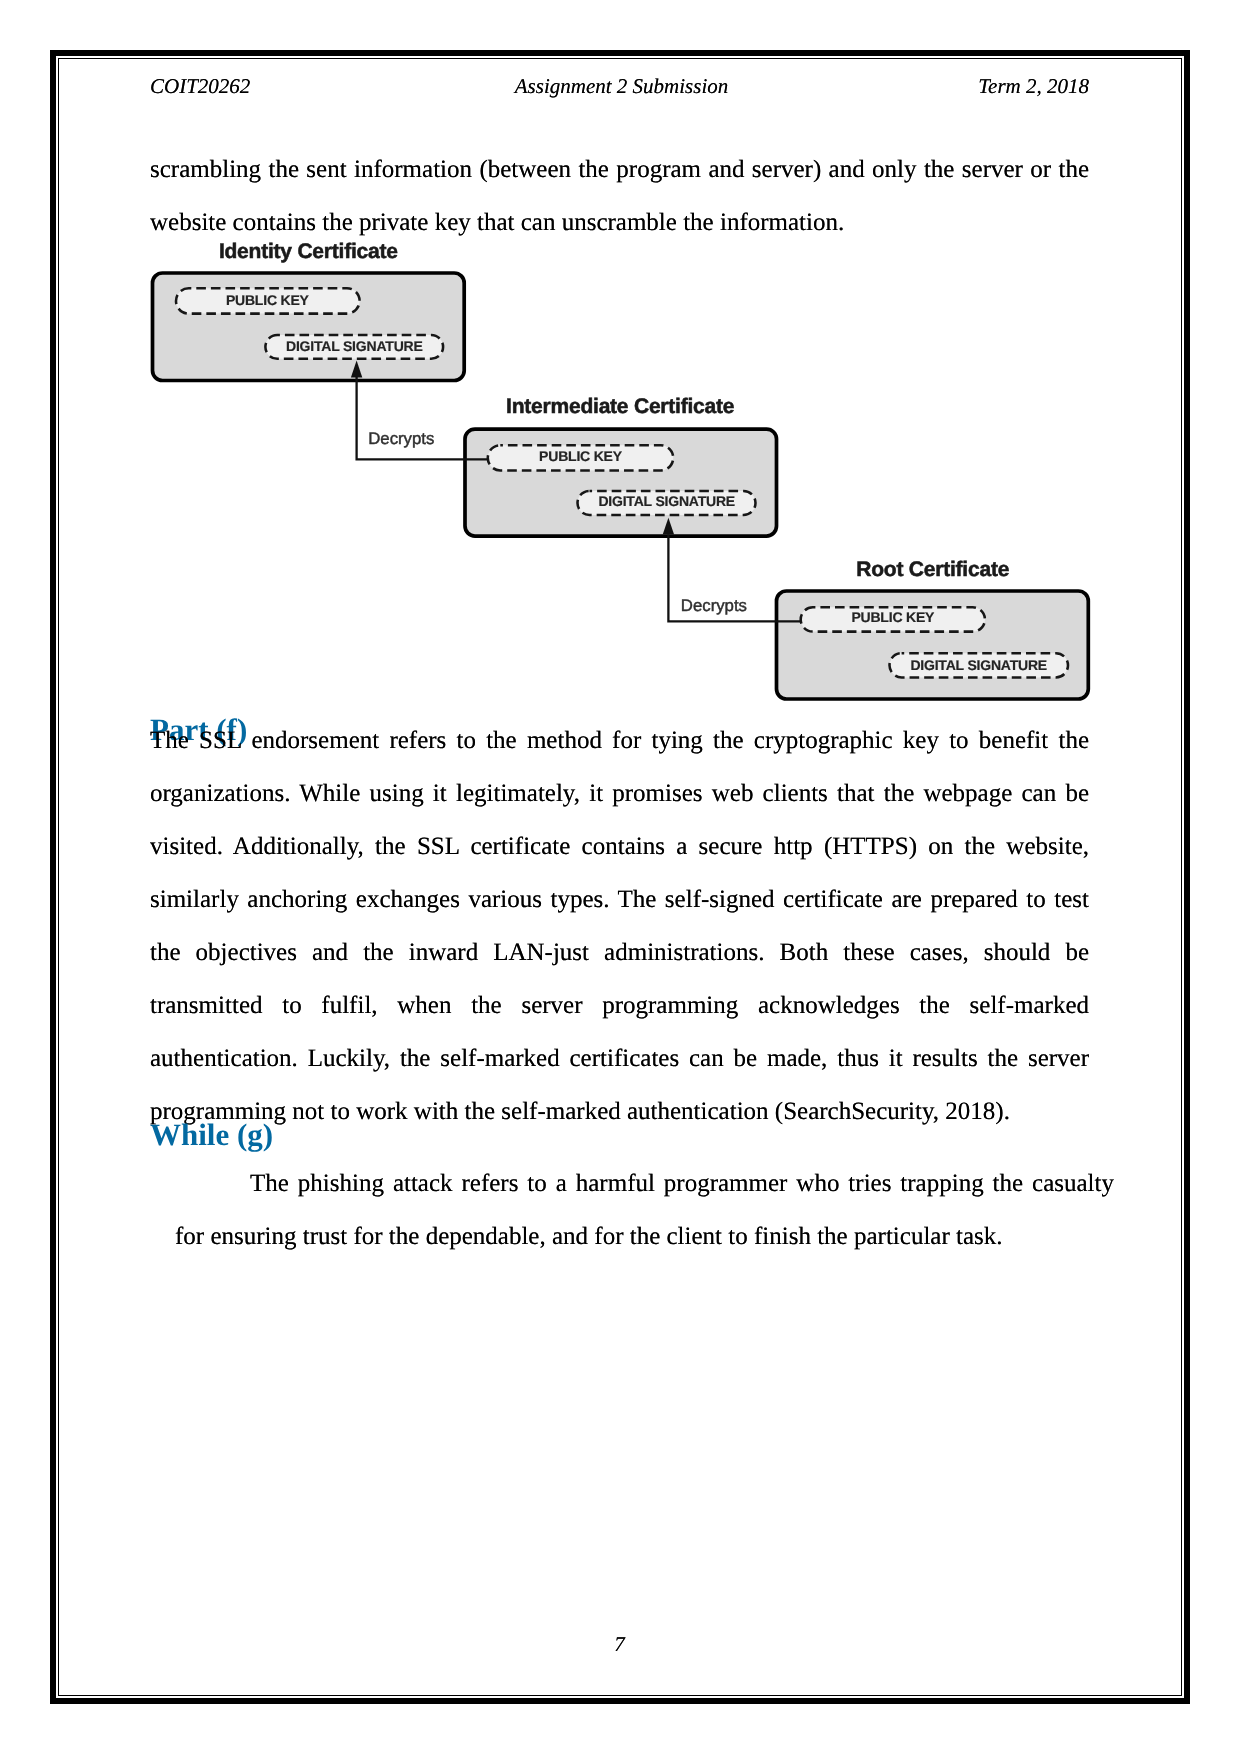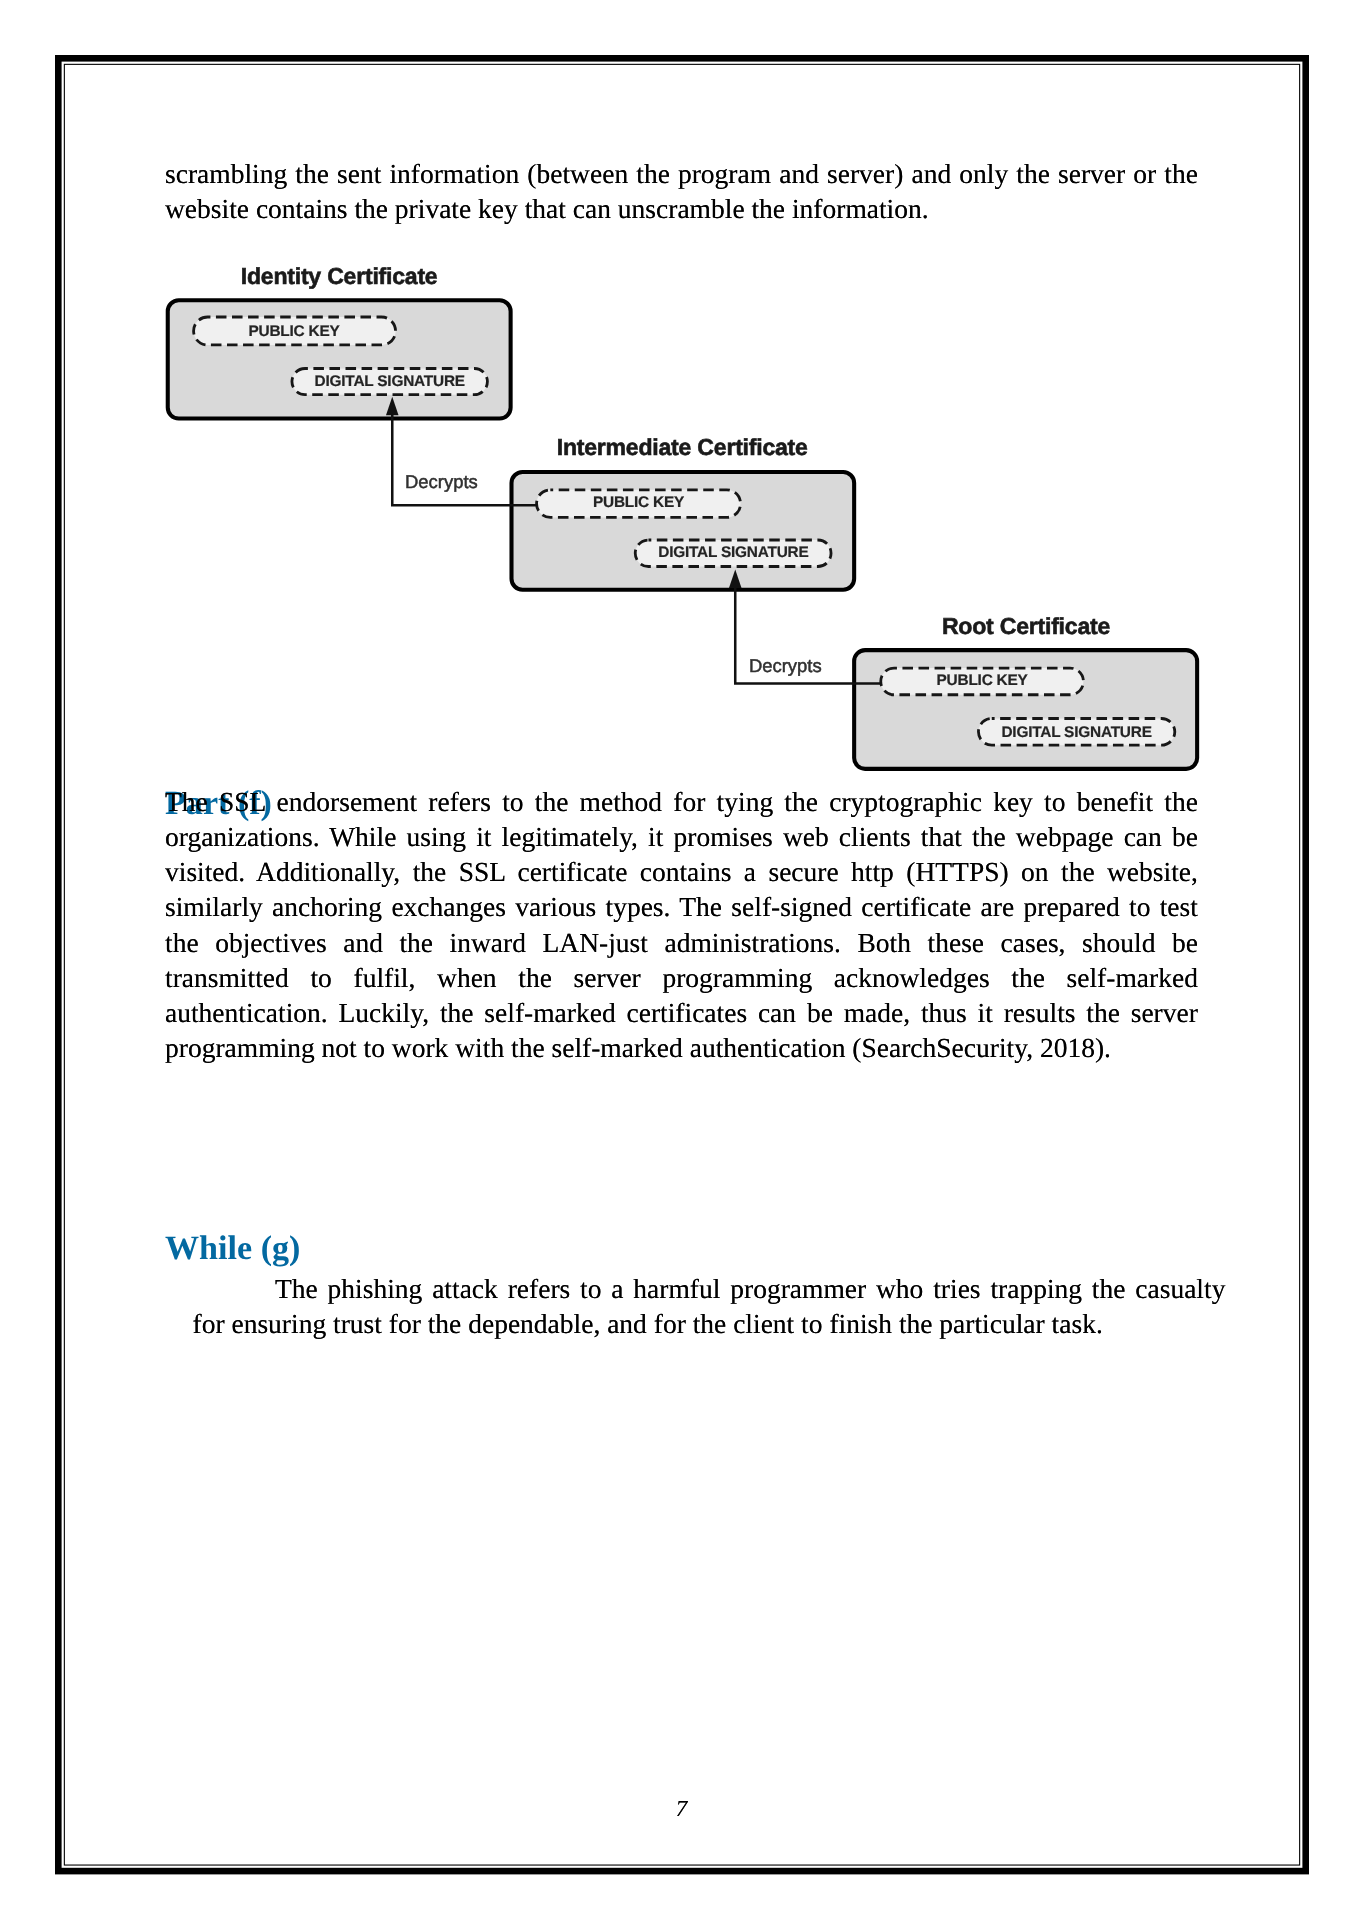--- a/index.html
+++ b/index.html
@@ -14,21 +14,21 @@
   .frame-outer{position:absolute;left:50px;top:50px;width:1140px;height:1654px;
                box-sizing:border-box;border:6px solid #000;}
   .frame-inner{position:absolute;left:58px;top:58px;width:1124px;height:1638px;
                box-sizing:border-box;border:1px solid #000;}
   .hdr{position:absolute;left:150px;top:73.5px;width:939px;
        font-size:21px;font-style:italic;line-height:24px;white-space:pre;}
   .hdr span{position:absolute;top:0;}
   .hdr .h-left{left:0;}
   .hdr .h-center{left:2px;width:939px;text-align:center;}
   .hdr .h-right{right:0;}
-  .para{position:absolute;left:150px;width:939px;font-size:25px;line-height:32px;
+  .para{position:absolute;left:150px;width:939px;font-size:25px;line-height:53px;
         text-align:justify;margin:0;}
   .heading{position:absolute;left:150px;width:939px;font-size:31px;line-height:30px;
            font-weight:bold;color:#0369a1;margin:0;}
   .pagenum{position:absolute;left:150px;width:939px;text-align:center;
            font-size:21px;font-style:italic;line-height:24px;}
   svg.figure{position:absolute;left:0;top:0;width:1241px;height:1754px;shape-rendering:geometricPrecision;}
   svg.figure text{-webkit-font-smoothing:antialiased;text-rendering:geometricPrecision;}
   .fig-title{font-family:"Liberation Sans",sans-serif;font-weight:bold;font-size:21px;letter-spacing:-0.22px;fill:#1a1a1a;stroke:#1a1a1a;stroke-width:0.55;paint-order:stroke;}
   .fig-label{font-family:"Liberation Sans",sans-serif;font-weight:bold;font-size:14px;letter-spacing:-0.2px;fill:#242424;stroke:#242424;stroke-width:0.18;paint-order:stroke;text-anchor:middle;}
   .fig-conn{font-family:"Liberation Sans",sans-serif;font-size:16.8px;fill:#303030;stroke:#303030;stroke-width:0.45;paint-order:stroke;}
@@ -45,20 +45,25 @@
   .pagenum{top:1631.8px;}
 </style>
 </head>
 <body>
 
 <div class="page">
 
   <div class="frame-outer"></div>
   <div class="frame-inner"></div>
 
+  <div class="hdr">
+    <span class="h-left">COIT20262</span>
+    <span class="h-center">Assignment 2 Submission</span>
+    <span class="h-right">Term 2, 2018</span>
+  </div>
 
   <p class="para" id="para-intro">scrambling the sent information (between the program and server) and only the server or the website contains the private key that can unscramble the information.</p>
 
   <svg class="figure" viewBox="0 0 1241 1754">
 
     <text class="fig-title" x="218.9" y="257.8">Identity Certificate</text>
     <rect class="cert-box" x="152.5" y="273" width="311.7" height="107.5" rx="10" ry="10"></rect>
     <rect class="inner-box" x="176" y="288.2" width="183.6" height="25.4" rx="12.7" ry="12.7"></rect>
     <text class="fig-label" x="267.3" y="305.4">PUBLIC KEY</text>
     <rect class="inner-box" x="265.4" y="335" width="177.7" height="23.8" rx="11.9" ry="11.9"></rect>

